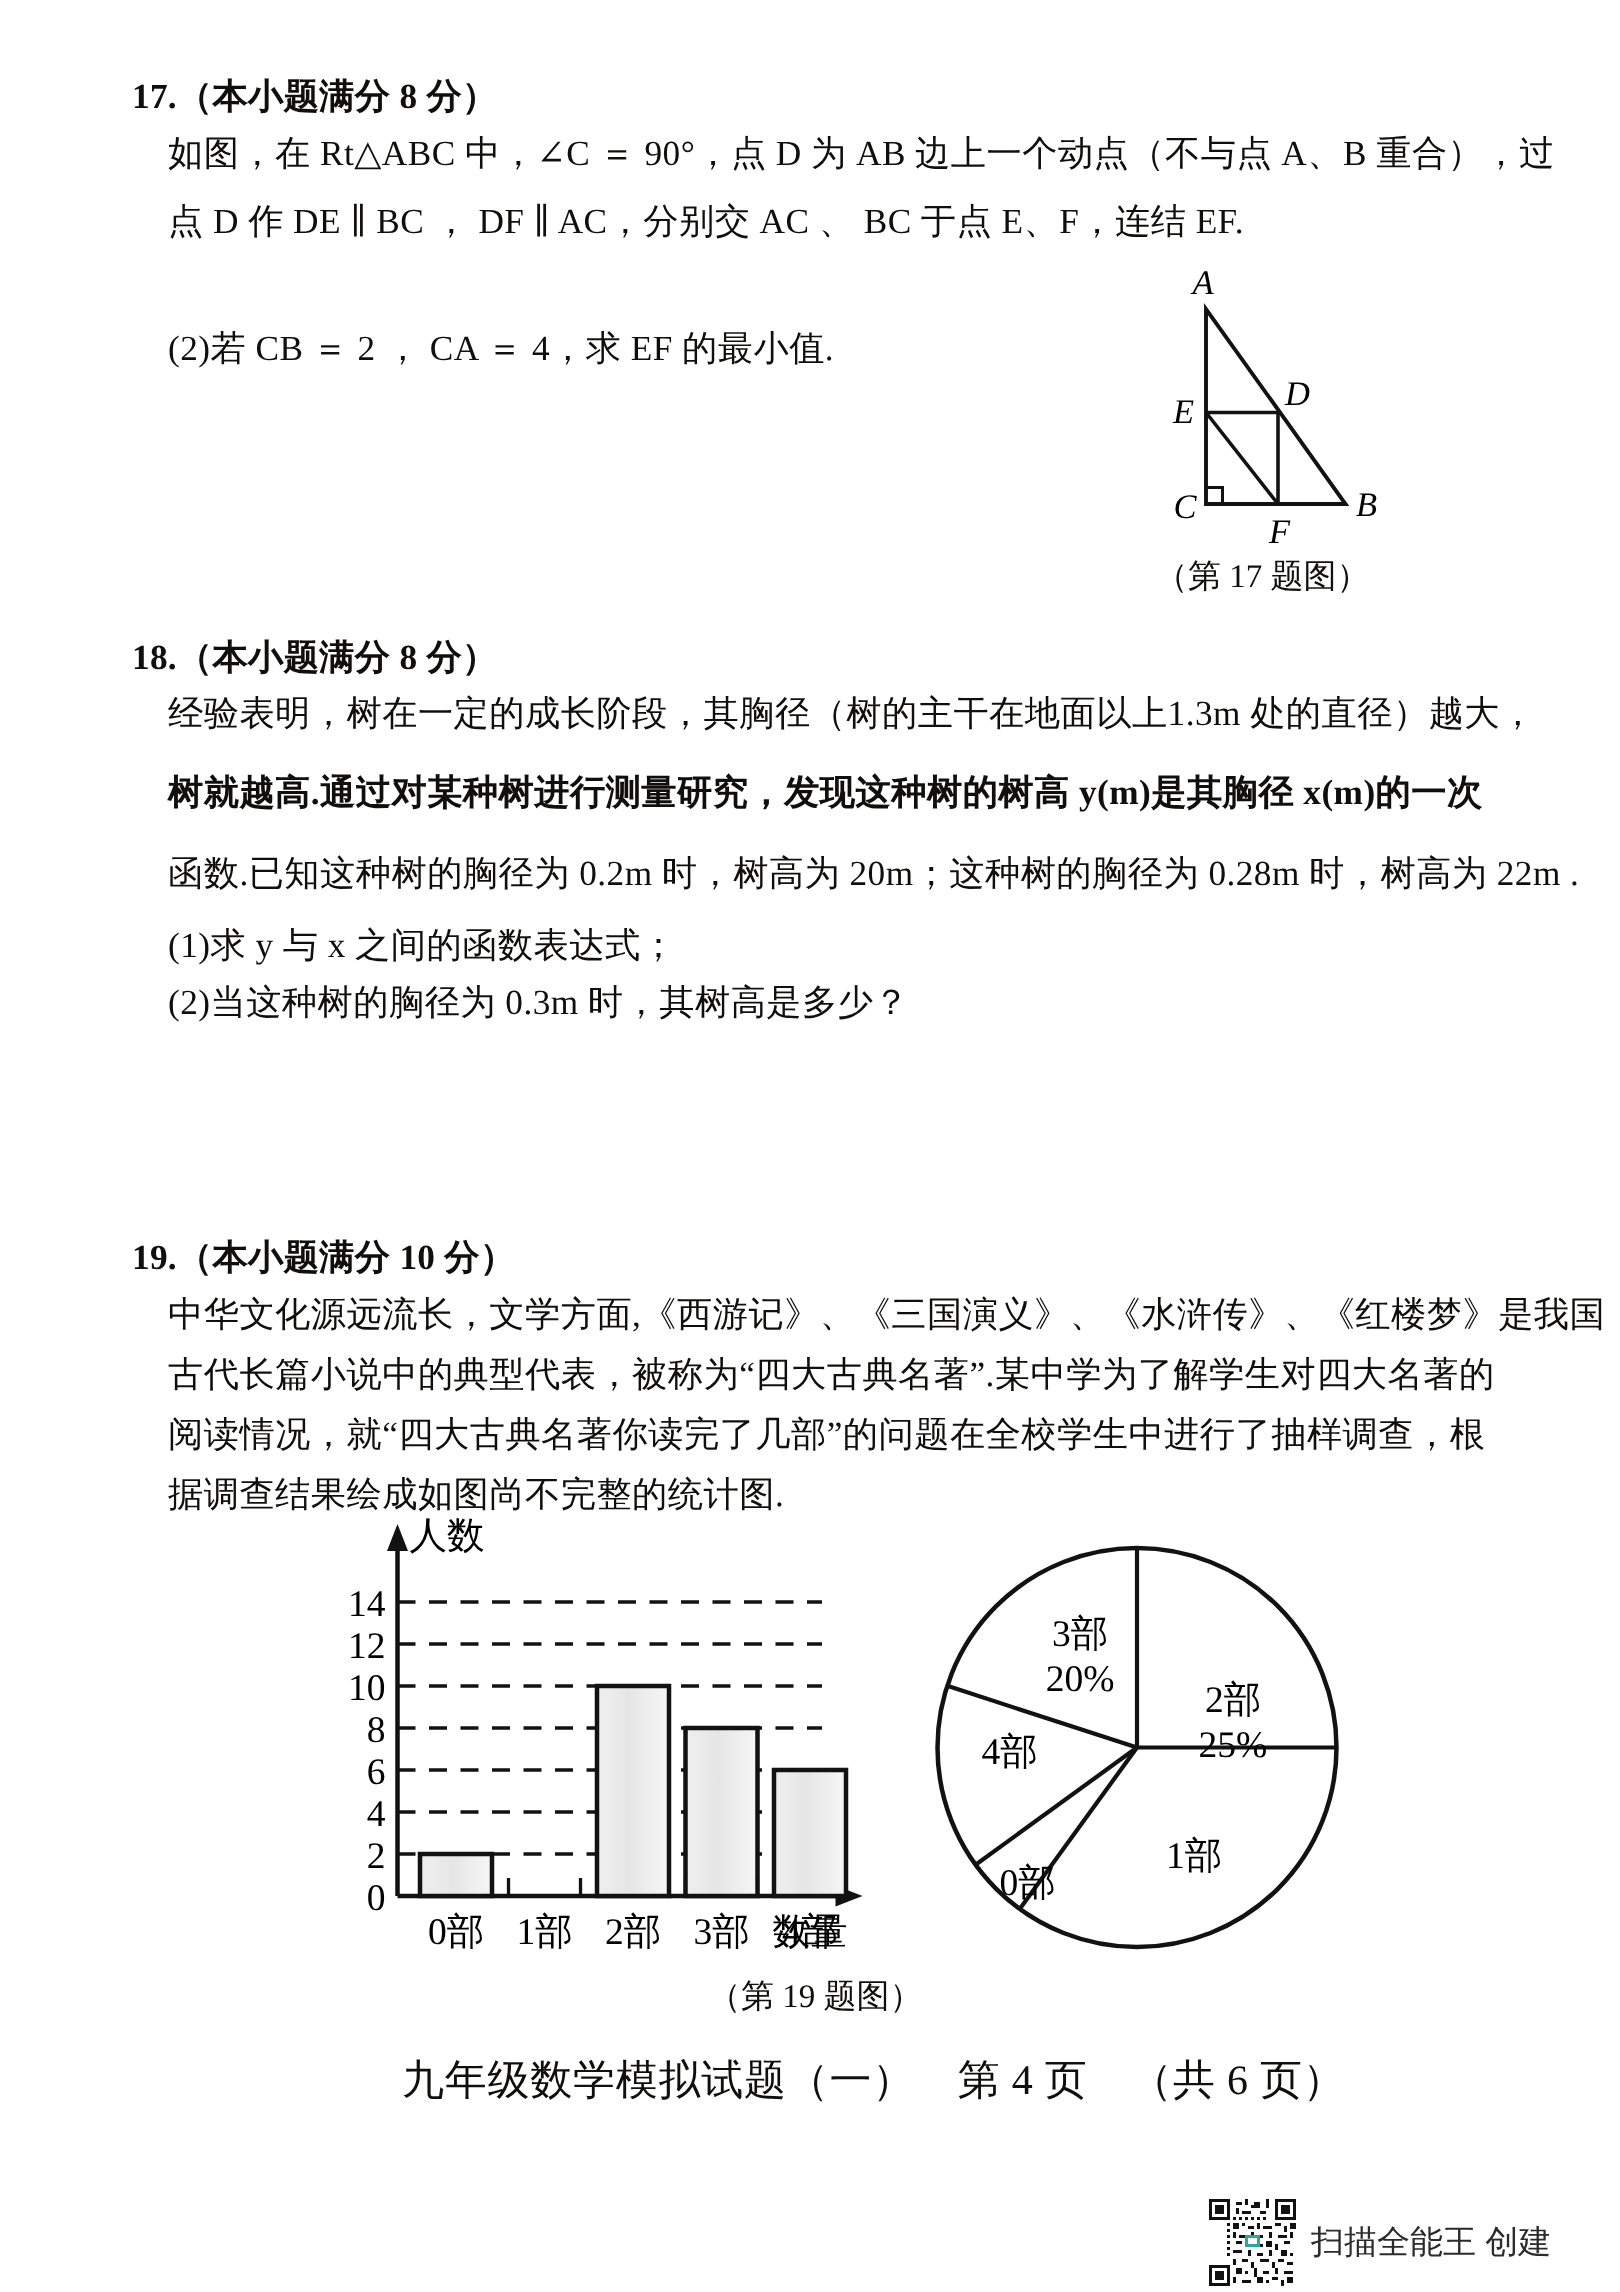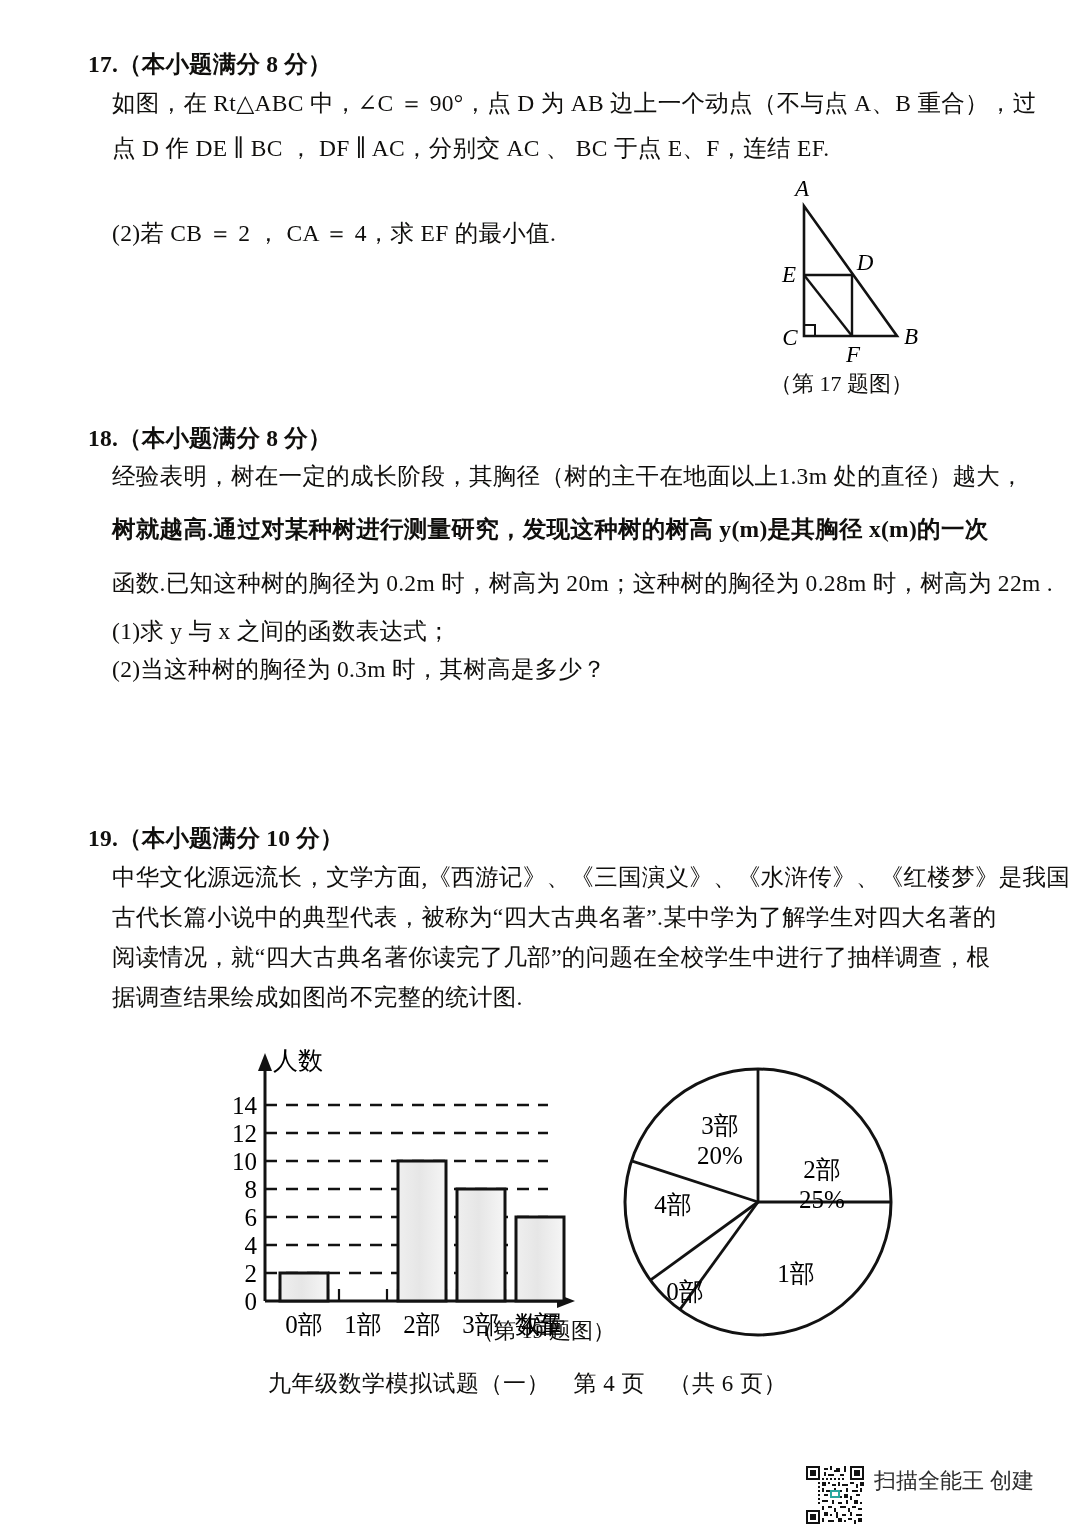--- a/index.html
+++ b/index.html
@@ -53,39 +53,39 @@
   .fig-caption {
     position: absolute;
     font-size: 22px;
     white-space: nowrap;
   }
 
   
   .chart-area {
     position: absolute;
     left: 215px;
-    top: 1037px;
+    top: 1000px;
     width: 730px;
     height: 310px;
   }
 
   .footer {
     position: absolute;
-    font-size: 23px;
+    font-size: 28px;
     white-space: nowrap;
     letter-spacing: 0.5px;
   }
 
   
   .watermark {
     position: absolute;
     left: 806px;
     top: 1466px;
     display: flex;
-    align-items: flex-start;
+    align-items: center;
     gap: 10px;
   }
   .qr {
     width: 58px;
     height: 58px;
     display: block;
   }
   .wm-text {
     font-size: 22px;
     color: #2b2b2b;

